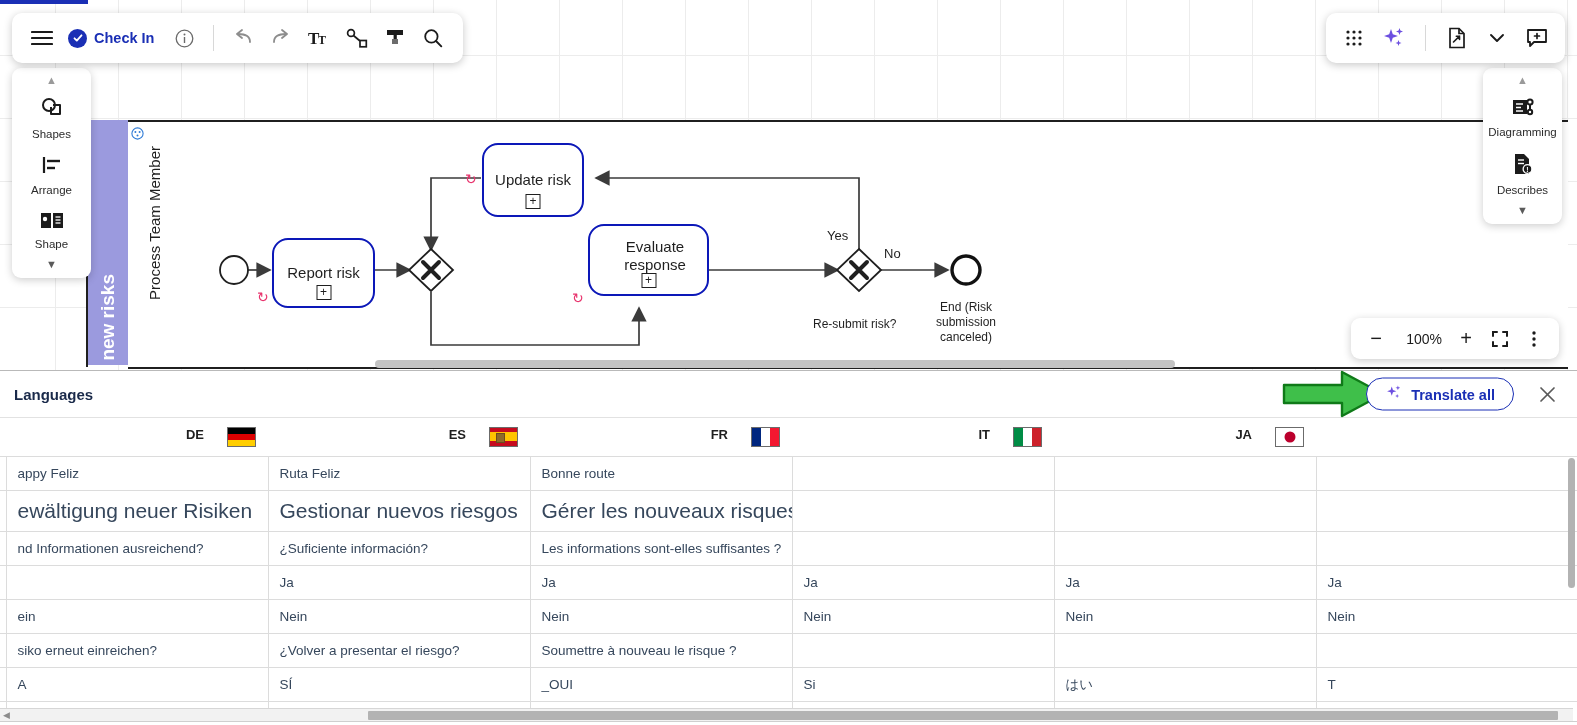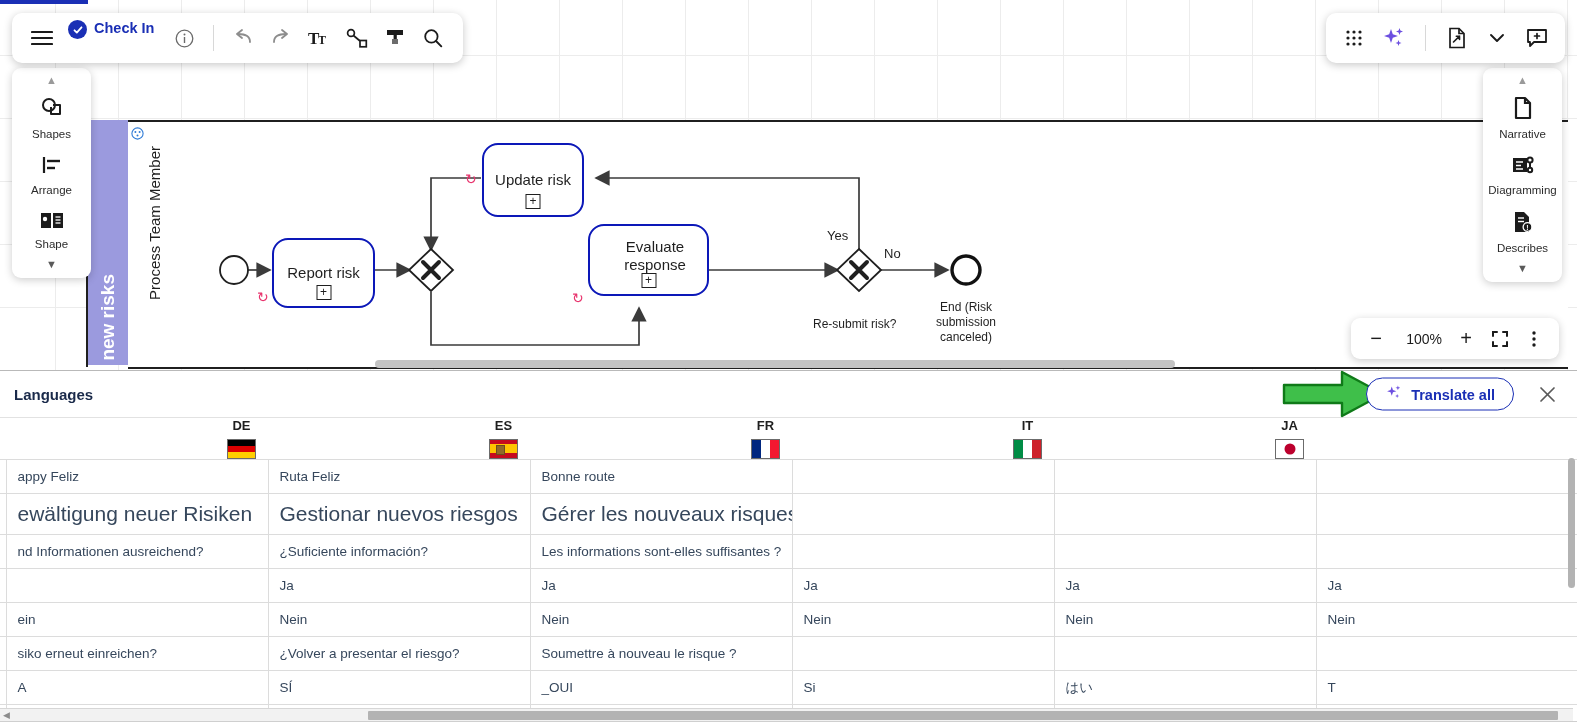--- a/index.html
+++ b/index.html
@@ -29,21 +29,21 @@
     box-shadow:0 2px 9px rgba(0,0,0,.22);
     display:flex;align-items:center;z-index:30;
   }
   #main-toolbar{left:12px;top:13px;height:50px;padding:0 12px;gap:2px;}
   .tb-btn{
     width:36px;height:36px;display:flex;align-items:center;justify-content:center;
     border-radius:5px;cursor:pointer;color:#1b1b1b;
   }
   .tb-sep{width:1px;height:26px;background:#d8d8d8;margin:0 9px;}
   .checkin{
-    display:flex;align-items:flex-start;gap:7px;padding:0 10px 0 6px;height:36px;
+    display:flex;align-items:center;gap:7px;padding:0 10px 0 6px;height:36px;
     border-radius:5px;cursor:pointer;
   }
   .checkin .dot{
     width:19px;height:19px;border-radius:50%;background:#1a2fb5;
     display:flex;align-items:center;justify-content:center;flex:0 0 auto;
   }
   .checkin .lbl{color:#1a2fb5;font-weight:bold;font-size:14.5px;white-space:nowrap;}
 
   #right-toolbar{right:12px;top:13px;height:50px;padding:0 10px;gap:4px;}
 
@@ -130,21 +130,21 @@
   #green-arrow{position:absolute;right:190px;top:50%;transform:translateY(-50%);pointer-events:none;}
 
   
   #lang-table-wrap{position:relative;height:300px;overflow:hidden;}
   table.lt{border-collapse:collapse;table-layout:fixed;width:1833px;margin-left:-256px;}
   table.lt col.c{width:262px;}
   table.lt th{
     height:38px;border-bottom:1px solid #dcdcdc;font-size:13px;font-weight:bold;color:#1f1f1f;
     text-align:right;padding:0 12px;vertical-align:middle;background:#fff;
   }
-  table.lt th .hdr{display:inline-flex;align-items:center;gap:6px;flex-direction:column;}
+  table.lt th .hdr{display:inline-flex;align-items:flex-start;gap:23px;}
   table.lt td{
     border-right:1px solid #dcdcdc;border-bottom:1px solid #dcdcdc;
     padding:0 11px;font-size:13.5px;color:#36475c;vertical-align:middle;
     overflow:hidden;white-space:nowrap;
   }
   tr.r-normal td{height:33px;}
   tr.r-title td{height:40px;font-size:21px;color:#36475c;}
   tr.r-head td{height:33px;}
 
   .flag{display:inline-block;width:27px;height:18px;border:1px solid #6b6b6b;vertical-align:middle;
@@ -406,29 +406,20 @@
               </g>
             </svg>
         </span>
         <span class="ilabel">Shape</span>
       </div>
       <div class="fly-arrow" style="color:#5a5a5a;">▼</div>
     </div>
 
     <div class="flyout" id="right-flyout">
       <div class="fly-arrow">▲</div>
-      <div class="fly-item">
-        <span>
-          <svg width="22" height="24" viewBox="0 0 22 24">
-              <path d="M4 2 h9 l5 5 v15 h-14 z" fill="none" stroke="#1b1b1b" stroke-width="2.2" stroke-linejoin="round"></path>
-              <path d="M13 2 v5 h5" fill="none" stroke="#1b1b1b" stroke-width="2.2"></path>
-            </svg>
-        </span>
-        <span class="ilabel">Narrative</span>
-      </div>
       <div class="fly-item">
         <span>
           <svg width="24" height="22" viewBox="0 0 24 22">
               <rect x="2" y="4" width="14" height="14" fill="#1b1b1b"></rect>
               <g stroke="#fff" stroke-width="1.5">
                 <line x1="5" y1="8" x2="12" y2="8"></line>
                 <line x1="5" y1="11.5" x2="10" y2="11.5"></line>
                 <line x1="5" y1="15" x2="12" y2="15"></line>
               </g>
               <circle cx="19" cy="6" r="2.6" fill="none" stroke="#1b1b1b" stroke-width="2"></circle>

